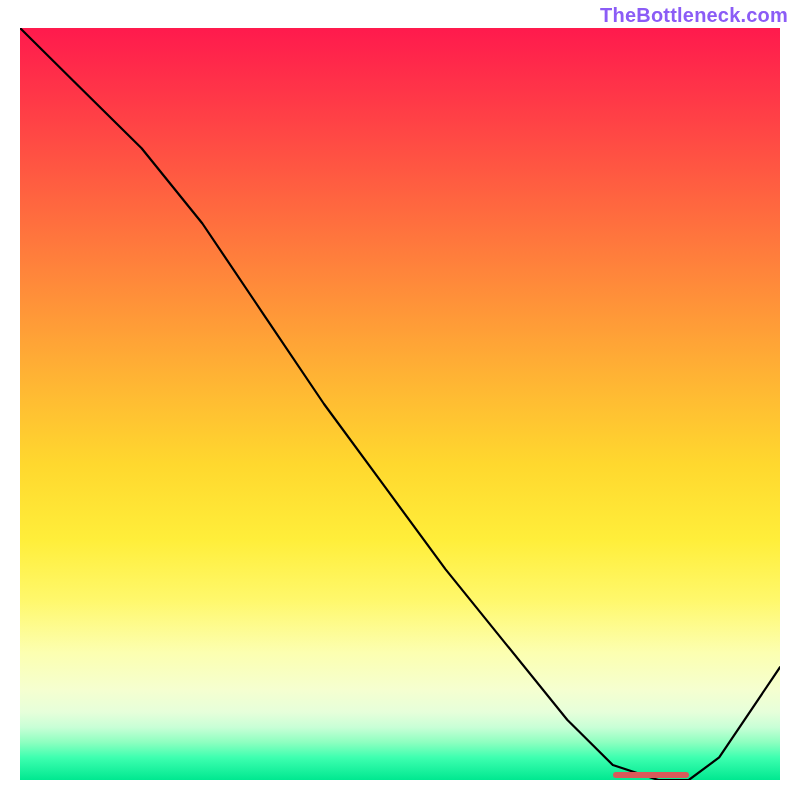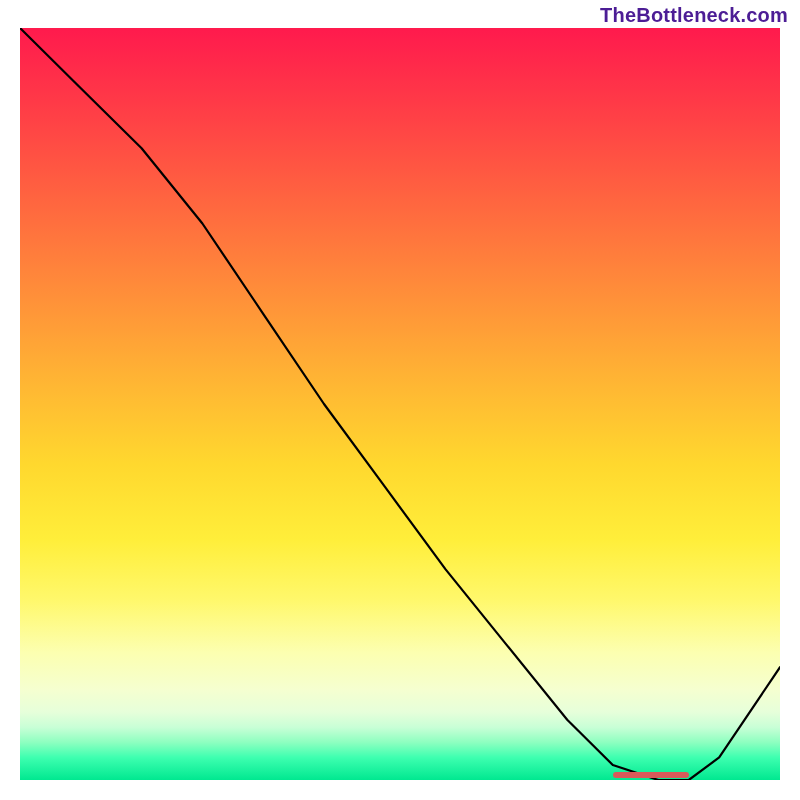--- a/index.html
+++ b/index.html
@@ -9,21 +9,21 @@
     width: 800px;
     height: 800px;
   }
   .watermark {
     position: absolute;
     top: 4px;
     right: 12px;
     font-family: Arial, Helvetica, sans-serif;
     font-size: 20px;
     font-weight: bold;
-    color: #4c1d95;
+    color: #8b5cf6;
     letter-spacing: 0.2px;
     z-index: 10;
   }
   .plot-area {
     position: absolute;
     left: 20px;
     top: 28px;
     width: 760px;
     height: 752px;
     background: linear-gradient(to bottom,

